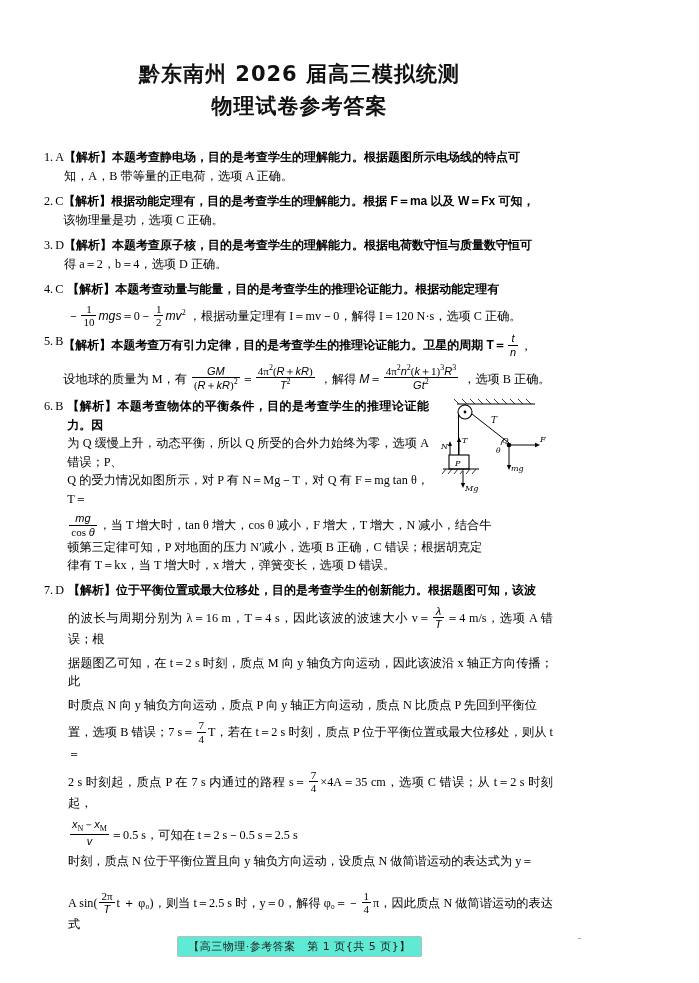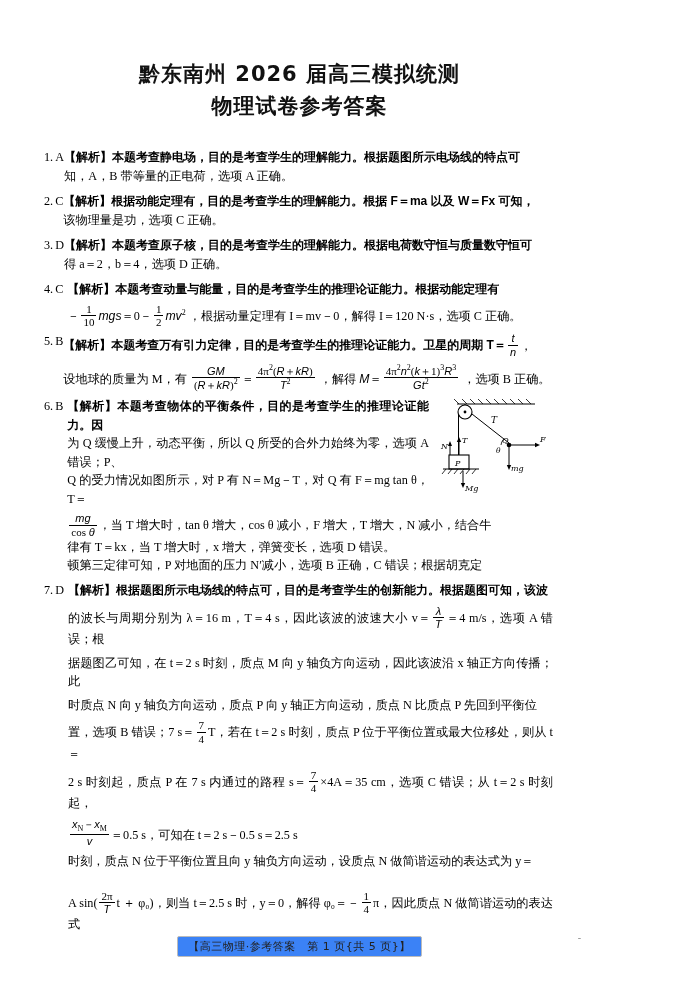--- a/index.html
+++ b/index.html
@@ -88,21 +88,21 @@
     text-align:center;
     font-size:11px;
     font-family:"DejaVu Sans", sans-serif;
     color:#333;
   }
   .footer .chip{
     display:inline-block;
     padding:2px 10px;
     border:1px solid #bbb;
     border-radius:2px;
-    background:#3b82f6;
+    background:#5eead4;
     color:#222;
     letter-spacing:0.5px;
   }
   .corner{
     position:absolute;
     right:18px;bottom:40px;
     font-size:10px;color:#888;
   }
 </style>
 </head>
@@ -181,22 +181,22 @@
         <div style="padding-right:124px;">
           <span class="bold">【解析】</span><span class="bold">本题考查物体的平衡条件，目的是考查学生的推理论证能力。因</span>
           <div class="para">为 Q 缓慢上升，动态平衡，所以 Q 所受的合外力始终为零，选项 A 错误；P、</div>
           <div class="para">
             <span>Q 的受力情况如图所示，对 P 有 N＝Mg－T，对 Q 有 F＝mg tan θ，T＝</span>
           </div>
         </div>
         <div class="para" style="margin-top:4px;">
           <span><span class="frac"><span class="n"><span class="mi">mg</span></span><span class="d">cos <span class="mi">θ</span></span></span></span><span>，当 T 增大时，tan θ 增大，cos θ 减小，F 增大，T 增大，N 减小，结合牛</span>
         </div>
+        <div class="para">顿第三定律可知，P 对地面的压力 N′减小，选项 B 正确，C 错误；根据胡克定</div>
         <div class="para">律有 T＝kx，当 T 增大时，x 增大，弹簧变长，选项 D 错误。</div>
-        <div class="para">顿第三定律可知，P 对地面的压力 N′减小，选项 B 正确，C 错误；根据胡克定</div>
       </div>
 
       <svg class="fig" style="right:-6px;top:-2px;" viewBox="0 0 120 116" xmlns="http://www.w3.org/2000/svg">
 
         <line x1="18" y1="9" x2="96" y2="9" stroke="#000" stroke-width="1.2"></line>
         <g stroke="#000" stroke-width="0.8">
           <line x1="20" y1="9" x2="15" y2="4"></line>
             <line x1="28" y1="9" x2="23" y2="4"></line>
           <line x1="36" y1="9" x2="31" y2="4"></line>
             <line x1="44" y1="9" x2="39" y2="4"></line>
@@ -256,21 +256,21 @@
         <line x1="70" y1="50" x2="70" y2="72" stroke="#000" stroke-width="1"></line>
         <polygon points="70,75 67.8,70 72.2,70" fill="#000"></polygon>
         <text x="72" y="76" font-family="DejaVu Serif, serif" font-size="8" font-style="italic">mg</text>
       </svg>
     </div>
 
     <div class="item" style="margin-bottom:0;">
       <span class="num">7.</span>
       <span class="ans" style="padding-right:4px;">D</span>
       <div class="body-text">
-        <span class="bold">【解析】</span><span class="bold">根据题图所示电场线的特点可，目的是考查学生的创新能力。根据题图可知，该波</span>
+        <span class="bold">【解析】</span><span class="bold">位于平衡位置或最大位移处，目的是考查学生的创新能力。根据题图可知，该波</span>
         <div class="para" style="margin-top:5px;">
           <span>的波长与周期分别为 λ＝16 m，T＝4 s，因此该波的波速大小 v＝</span><span><span class="frac"><span class="n"><span class="mi">λ</span></span><span class="d"><span class="mi">T</span></span></span></span><span>＝4 m/s，选项 A 错误；根</span>
         </div>
         <div class="para" style="margin-top:5px;">据题图乙可知，在 t＝2 s 时刻，质点 M 向 y 轴负方向运动，因此该波沿 x 轴正方向传播；此</div>
         <div class="para" style="margin-top:5px;">时质点 N 向 y 轴负方向运动，质点 P 向 y 轴正方向运动，质点 N 比质点 P 先回到平衡位</div>
         <div class="para" style="margin-top:5px;">
           <span>置，选项 B 错误；7 s＝</span><span><span class="frac"><span class="n">7</span><span class="d">4</span></span></span><span>T，若在 t＝2 s 时刻，质点 P 位于平衡位置或最大位移处，则从 t＝</span>
         </div>
         <div class="para" style="margin-top:5px;">
           <span>2 s 时刻起，质点 P 在 7 s 内通过的路程 s＝</span><span><span class="frac"><span class="n">7</span><span class="d">4</span></span></span><span>×4A＝35 cm，选项 C 错误；从 t＝2 s 时刻起，</span>

